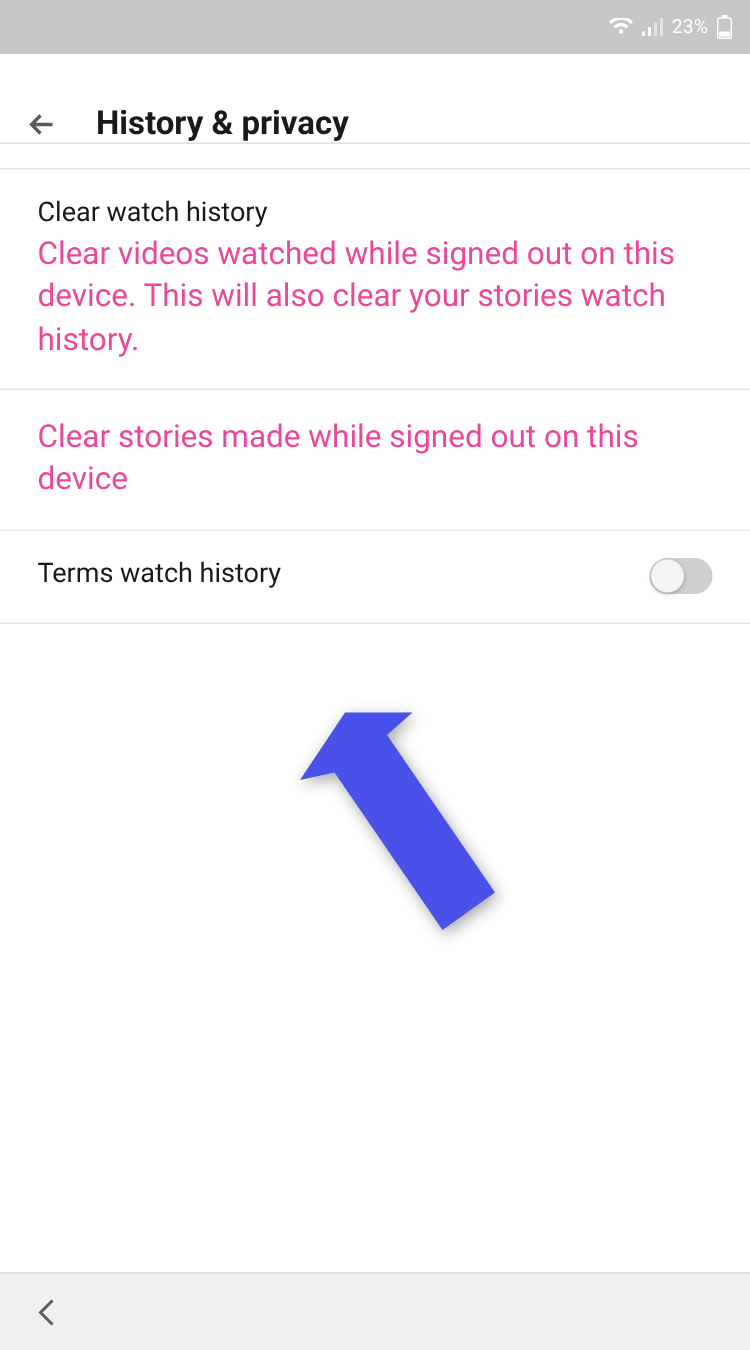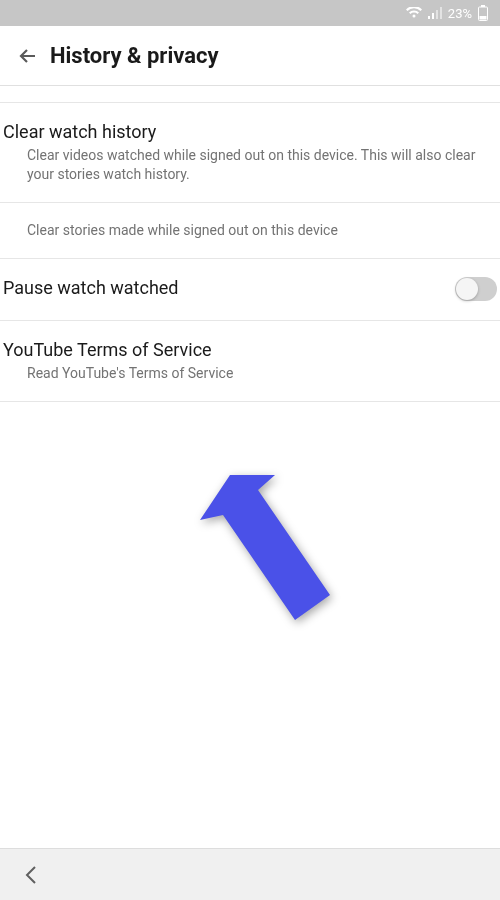--- a/index.html
+++ b/index.html
@@ -9,84 +9,83 @@
       font-family: -apple-system, BlinkMacSystemFont, 'Segoe UI', Roboto, Arial, sans-serif;
     }
     body {
       width: 500px;
       height: 900px;
       background: #fff;
       position: relative;
       overflow: hidden;
     }
     .status-bar {
-      height: 26px;
+      height: 36px;
       background: #c6c6c6;
       display: flex;
       justify-content: flex-end;
       align-items: center;
       padding: 0 12px;
       gap: 6px;
     }
     .status-bar span {
       color: #fff;
       font-size: 13px;
       display: inline-flex;
       align-items: center;
     }
     .header {
       height: 60px;
       background: #fff;
       border-bottom: 1px solid #e0e0e0;
       display: flex;
-      align-items: center;
+      align-items: flex-end;
       padding: 0 16px;
-      gap: 10px;
+      gap: 24px;
     }
     .back-arrow {
       width: 24px;
       height: 24px;
       display: flex;
       align-items: center;
       justify-content: center;
       cursor: pointer;
     }
     .header-title {
       font-size: 22px;
       font-weight: 700;
       color: #1a1a1a;
     }
     .settings-list {
       background: #fff;
     }
     .list-item {
-      padding: 18px 3px;
+      padding: 18px 25px;
       border-bottom: 1px solid #e6e6e6;
       display: flex;
       align-items: flex-start;
       justify-content: space-between;
       cursor: pointer;
     }
     .list-item:first-child {
       border-top: 1px solid #e6e6e6;
       margin-top: 16px;
     }
     .item-text {
       flex: 1;
     }
     .item-title {
       font-size: 18px;
       color: #1a1a1a;
       margin-bottom: 4px;
     }
     .item-subtitle {
-      font-size: 14px;
-      color: #737373;
+      font-size: 21px;
+      color: #ec4899;
       line-height: 1.35;
-      margin-left: 24px;
     }
     .toggle {
       width: 42px;
       height: 24px;
       background: #cfcfcf;
       border-radius: 12px;
       position: relative;
       cursor: pointer;
       flex-shrink: 0;
     }
@@ -172,32 +171,26 @@
   </div>
 
   <div class="list-item">
     <div class="item-text">
       <div class="item-subtitle">Clear stories made while signed out on this device</div>
     </div>
   </div>
 
   <div class="list-item">
     <div class="item-text">
-      <div class="item-title">Pause watch watched</div>
+      <div class="item-title">Terms watch history</div>
     </div>
     <div class="toggle"></div>
   </div>
 
 
-  <div class="list-item">
-    <div class="item-text">
-      <div class="item-title">YouTube Terms of Service</div>
-      <div class="item-subtitle">Read YouTube's Terms of Service</div>
-    </div>
-  </div>
 
 </div>
 
 <div class="arrow-overlay">
   <svg width="160" height="180" viewBox="0 0 160 180">
     <path d="M 35 5 L 5 50 L 28 45 L 100 150 L 135 125 L 63 20 L 80 5 Z" fill="#4a51e8"></path>
   </svg>
 </div>
 
 <div class="bottom-nav">

